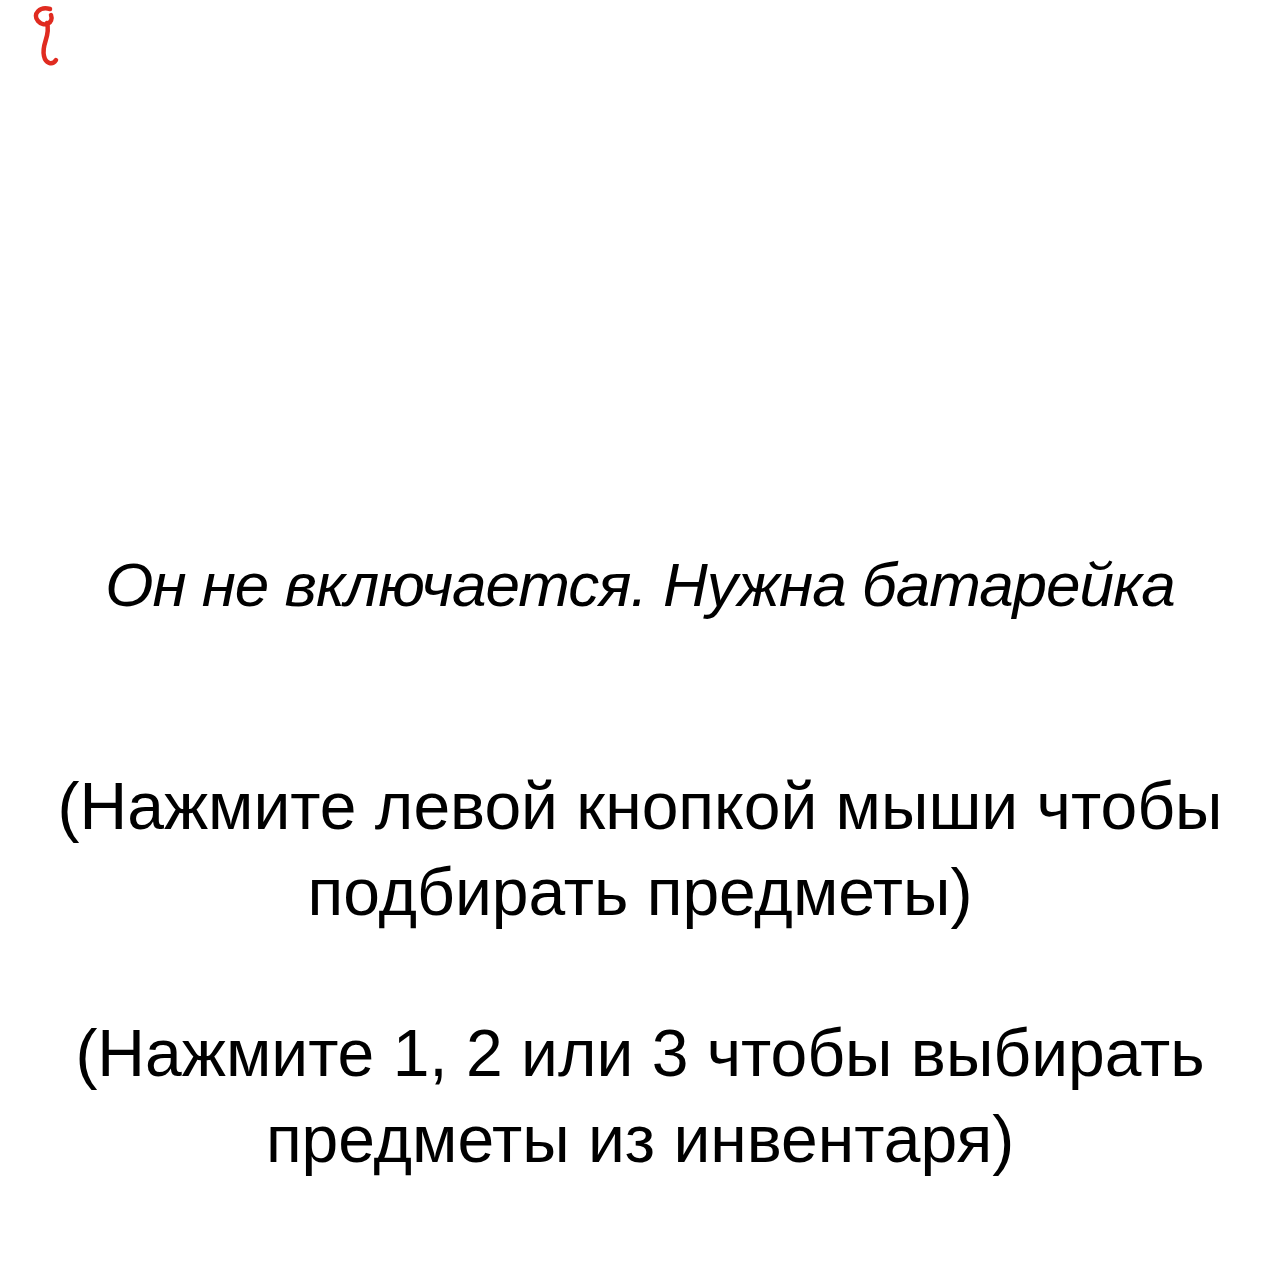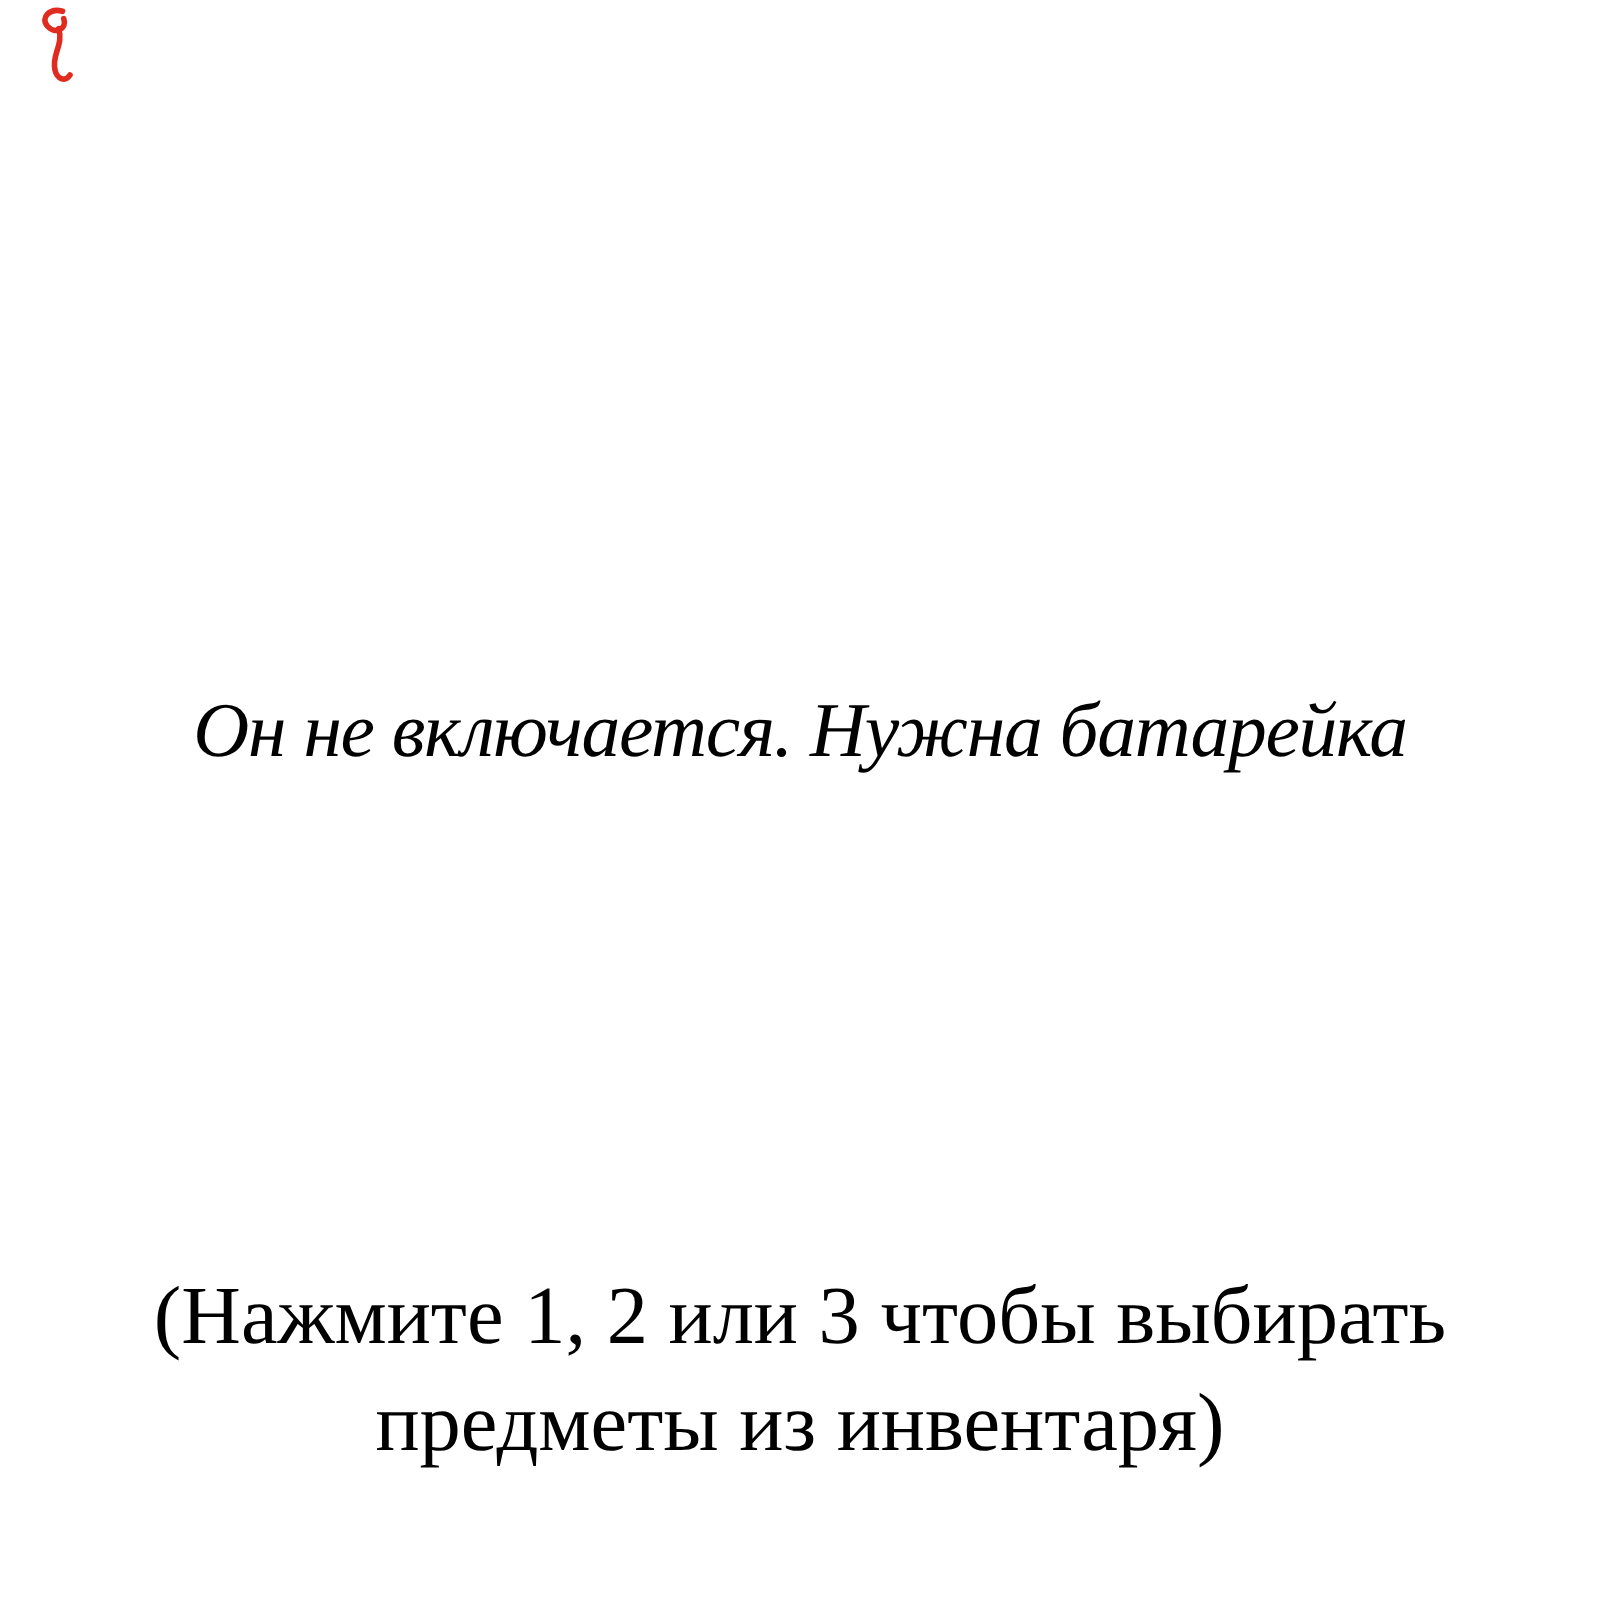--- a/index.html
+++ b/index.html
@@ -6,21 +6,21 @@
     margin: 0;
     padding: 0;
     background: #ffffff;
   }
   #screen {
     position: relative;
     width: 1280px;
     height: 1280px;
     background: #ffffff;
     overflow: hidden;
-    font-family: Liberation Serif, serif;
+    font-family: Liberation Sans, sans-serif;
     color: #000000;
   }
   #watermark {
     position: absolute;
     left: 20px;
     top: 2px;
     width: 44px;
     height: 72px;
   }
   #dialogue-line {
@@ -57,16 +57,17 @@
 
 <div id="screen">
 
   <svg id="watermark" viewBox="0 0 44 72" xmlns="http://www.w3.org/2000/svg">
     <path d="M30 7 C 20 4, 12 12, 18 19 C 24 26, 34 21, 31 13" fill="none" stroke="#e02b20" stroke-width="4.5" stroke-linecap="round"></path>
     <path d="M27 21 C 31 34, 21 42, 24 54 C 25.5 61, 32 64, 36 58" fill="none" stroke="#e02b20" stroke-width="4.5" stroke-linecap="round"></path>
   </svg>
 
   <div id="dialogue-line">Он не включается. Нужна батарейка</div>
 
+  <div id="instruction-pickup" class="instruction">(Нажмите левой кнопкой мыши чтобы подбирать предметы)</div>
 
   <div id="instruction-inventory" class="instruction">(Нажмите 1, 2 или 3 чтобы выбирать предметы из инвентаря)</div>
 
 </div>
 
 </body></html>

